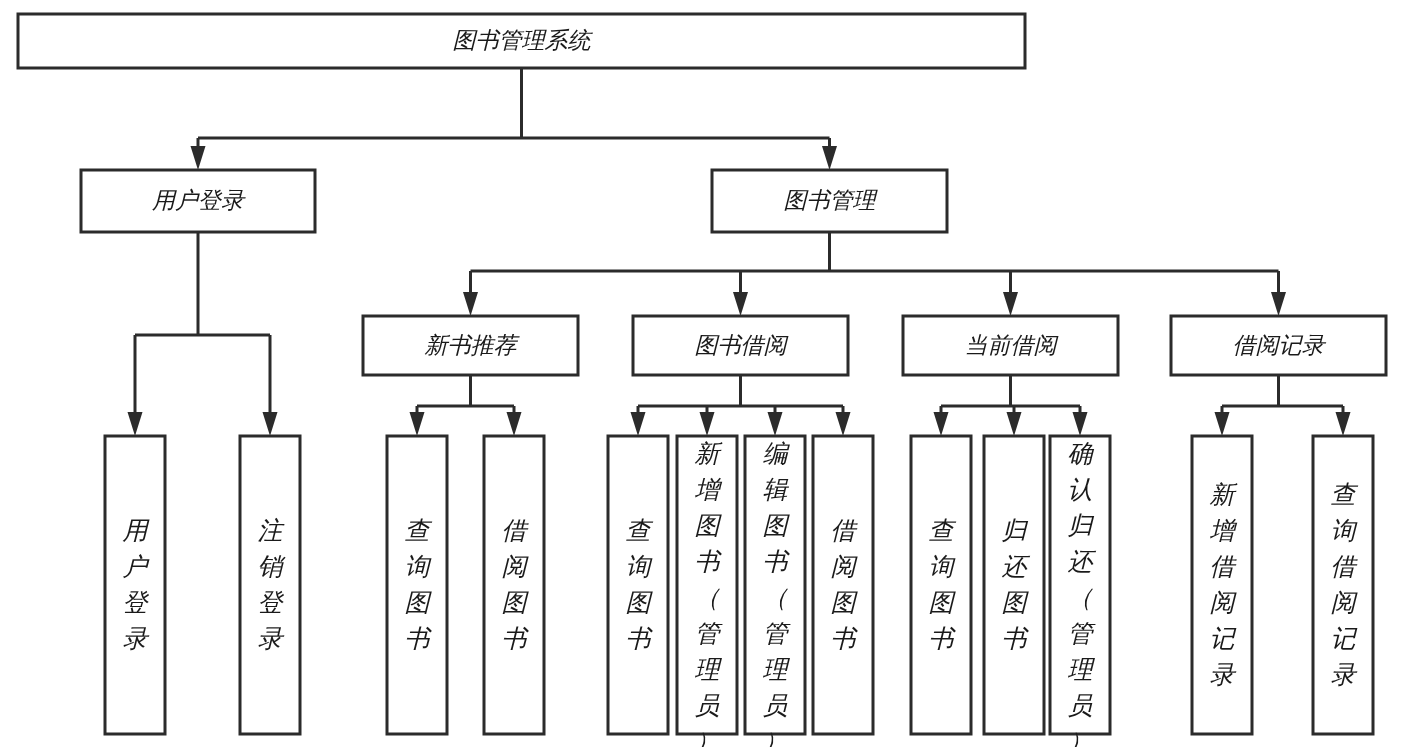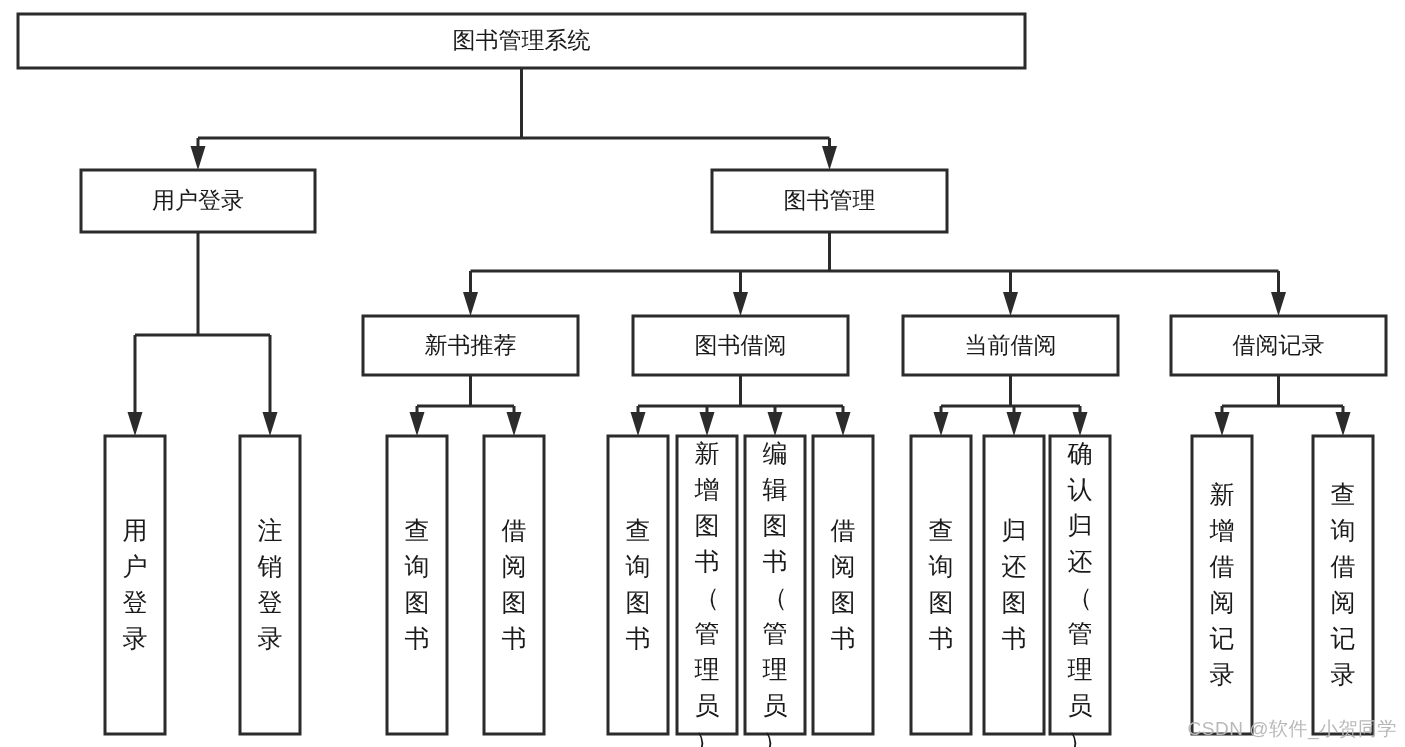--- a/index.html
+++ b/index.html
@@ -10,20 +10,21 @@
   body {
     width: 1405px;
     height: 747px;
     font-family: "Liberation Sans", "DejaVu Sans", sans-serif;
     overflow: hidden;
   }
   #diagram-root {
     position: relative;
     width: 1405px;
     height: 747px;
+    font-style: italic;
   }
   svg#flow {
     position: absolute;
     left: 0;
     top: 0;
     width: 1405px;
     height: 747px;
     display: block;
   }
   .node-rect {
@@ -215,14 +216,13 @@
         <g>
           <rect x="1192" y="436" width="60" height="298" class="node-rect" rx="0"></rect>
           <text x="1222" y="503" class="node-label-v"><tspan x="1222" dy="0">新</tspan><tspan x="1222" dy="36">增</tspan><tspan x="1222" dy="36">借</tspan><tspan x="1222" dy="36">阅</tspan><tspan x="1222" dy="36">记</tspan><tspan x="1222" dy="36">录</tspan></text>
         </g>
         <g>
           <rect x="1313" y="436" width="60" height="298" class="node-rect" rx="0"></rect>
           <text x="1343" y="503" class="node-label-v"><tspan x="1343" dy="0">查</tspan><tspan x="1343" dy="36">询</tspan><tspan x="1343" dy="36">借</tspan><tspan x="1343" dy="36">阅</tspan><tspan x="1343" dy="36">记</tspan><tspan x="1343" dy="36">录</tspan></text>
         </g>
       </g>
   </svg>
-  <div class="watermark">CSDN @软件_小贺同学</div>
 </div>
 
 </body></html>

